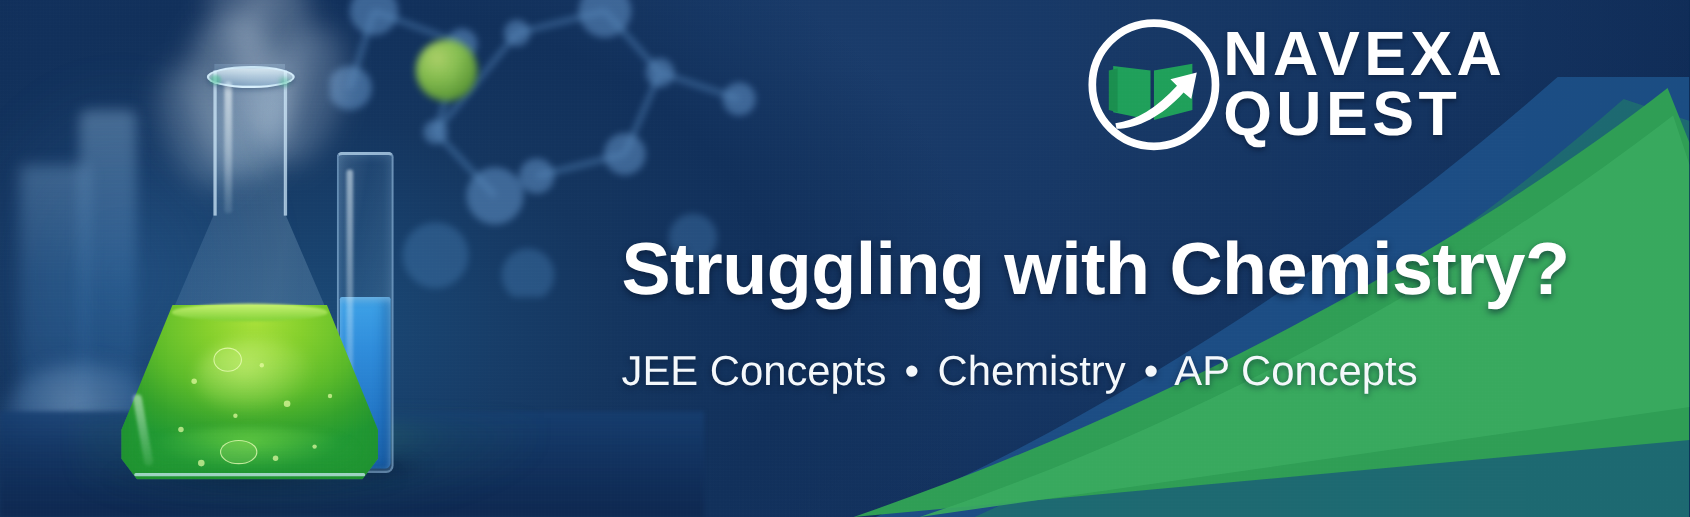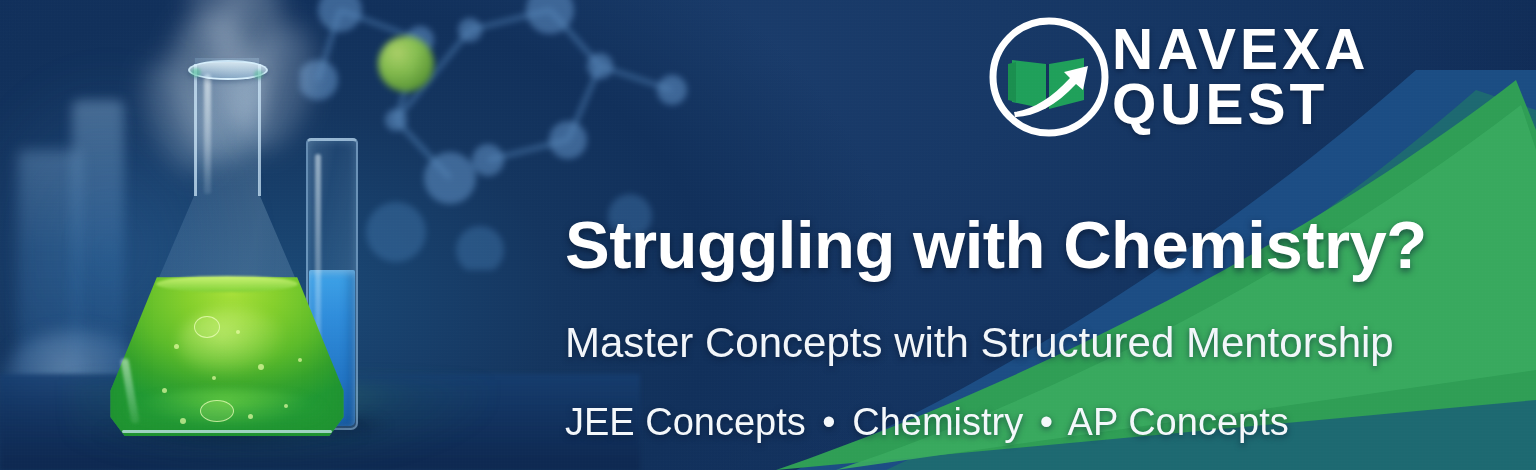--- a/index.html
+++ b/index.html
@@ -280,21 +280,20 @@
       <path d="M28 98 C46 96 66 84 84 64 L78 58 L102 52 L97 76 L90 70 C70 92 48 103 29 103 Z" fill="#ffffff"></path>
     </svg>
     <div class="logo-text">
       <span class="l1">NAVEXA</span>
       <span class="l2">QUEST</span>
     </div>
   </div>
 
   <div class="copy">
     <div class="headline">Struggling with Chemistry?</div>
-    <div class="subhead">Master Concepts with Structured Mentorship</div>
     <div class="courses">
       <span>JEE Concepts</span>
       <span class="sep">•</span>
       <span>Chemistry</span>
       <span class="sep">•</span>
       <span>AP Concepts</span>
     </div>
   </div>
 
   <div class="noise"></div>

